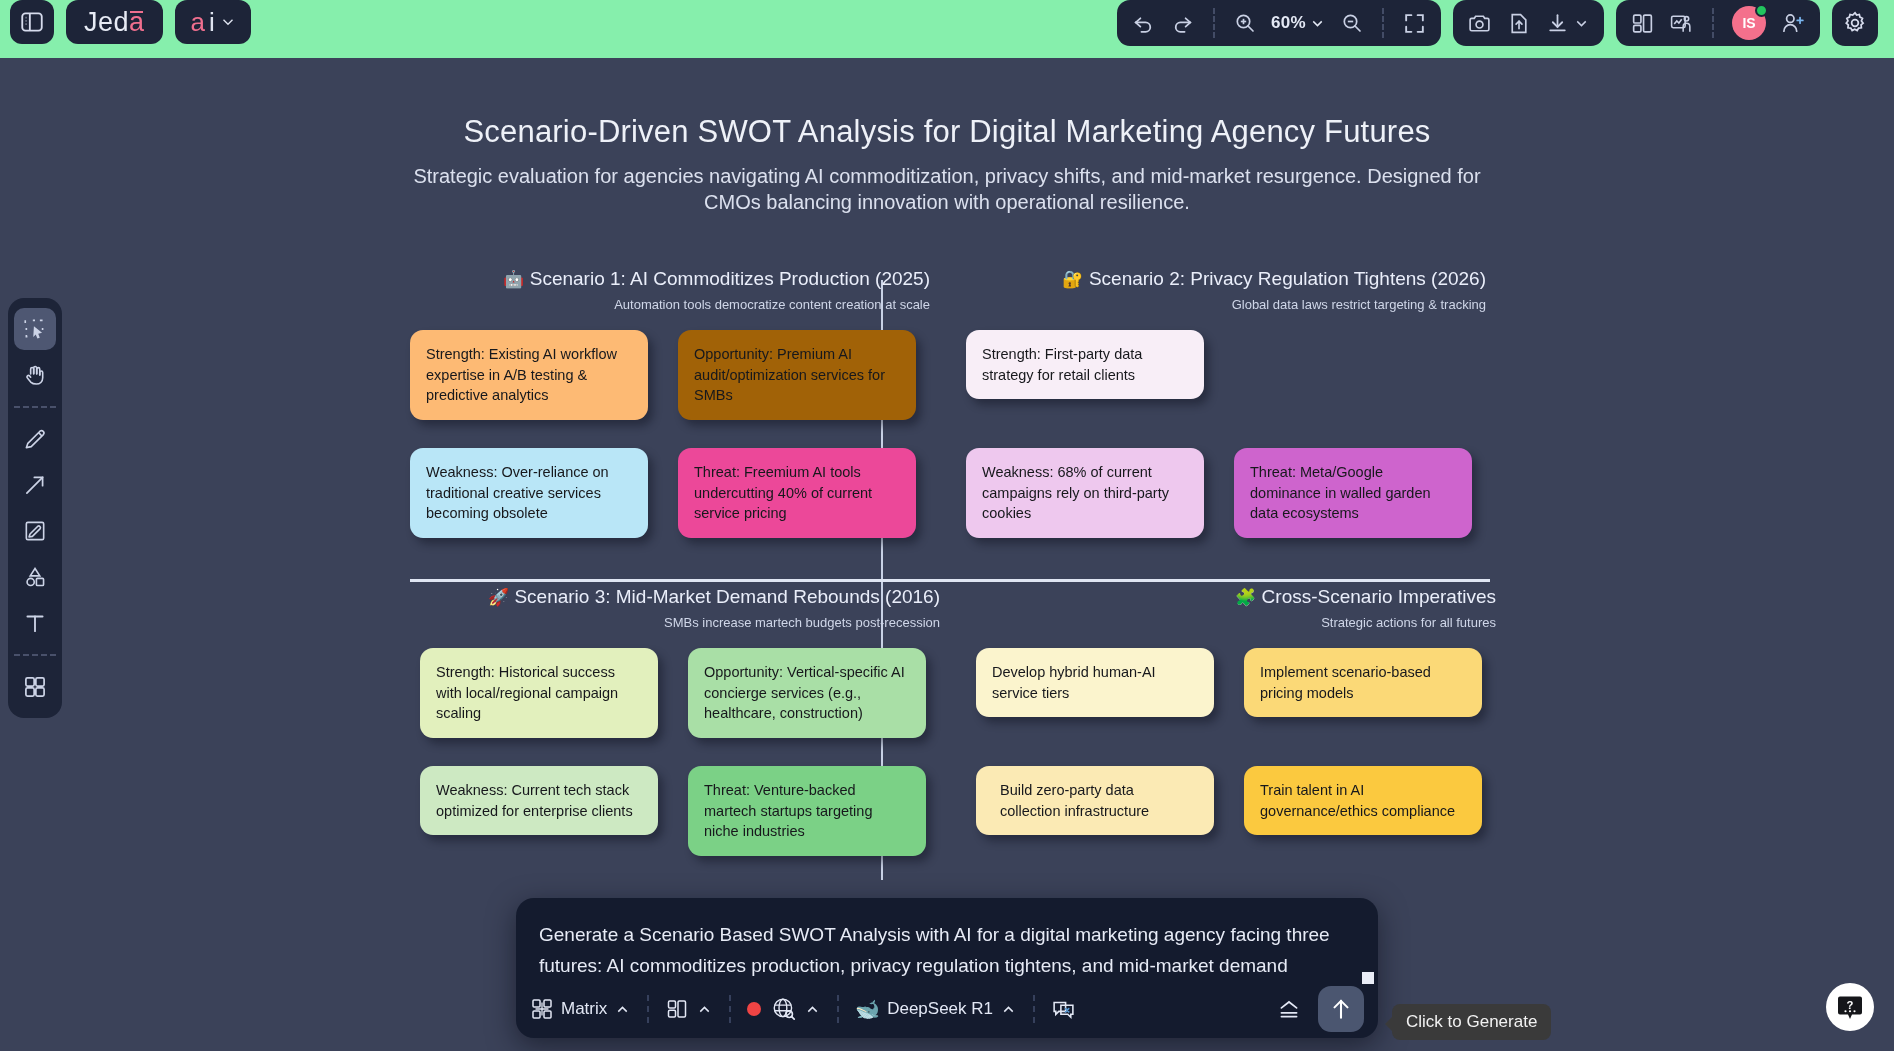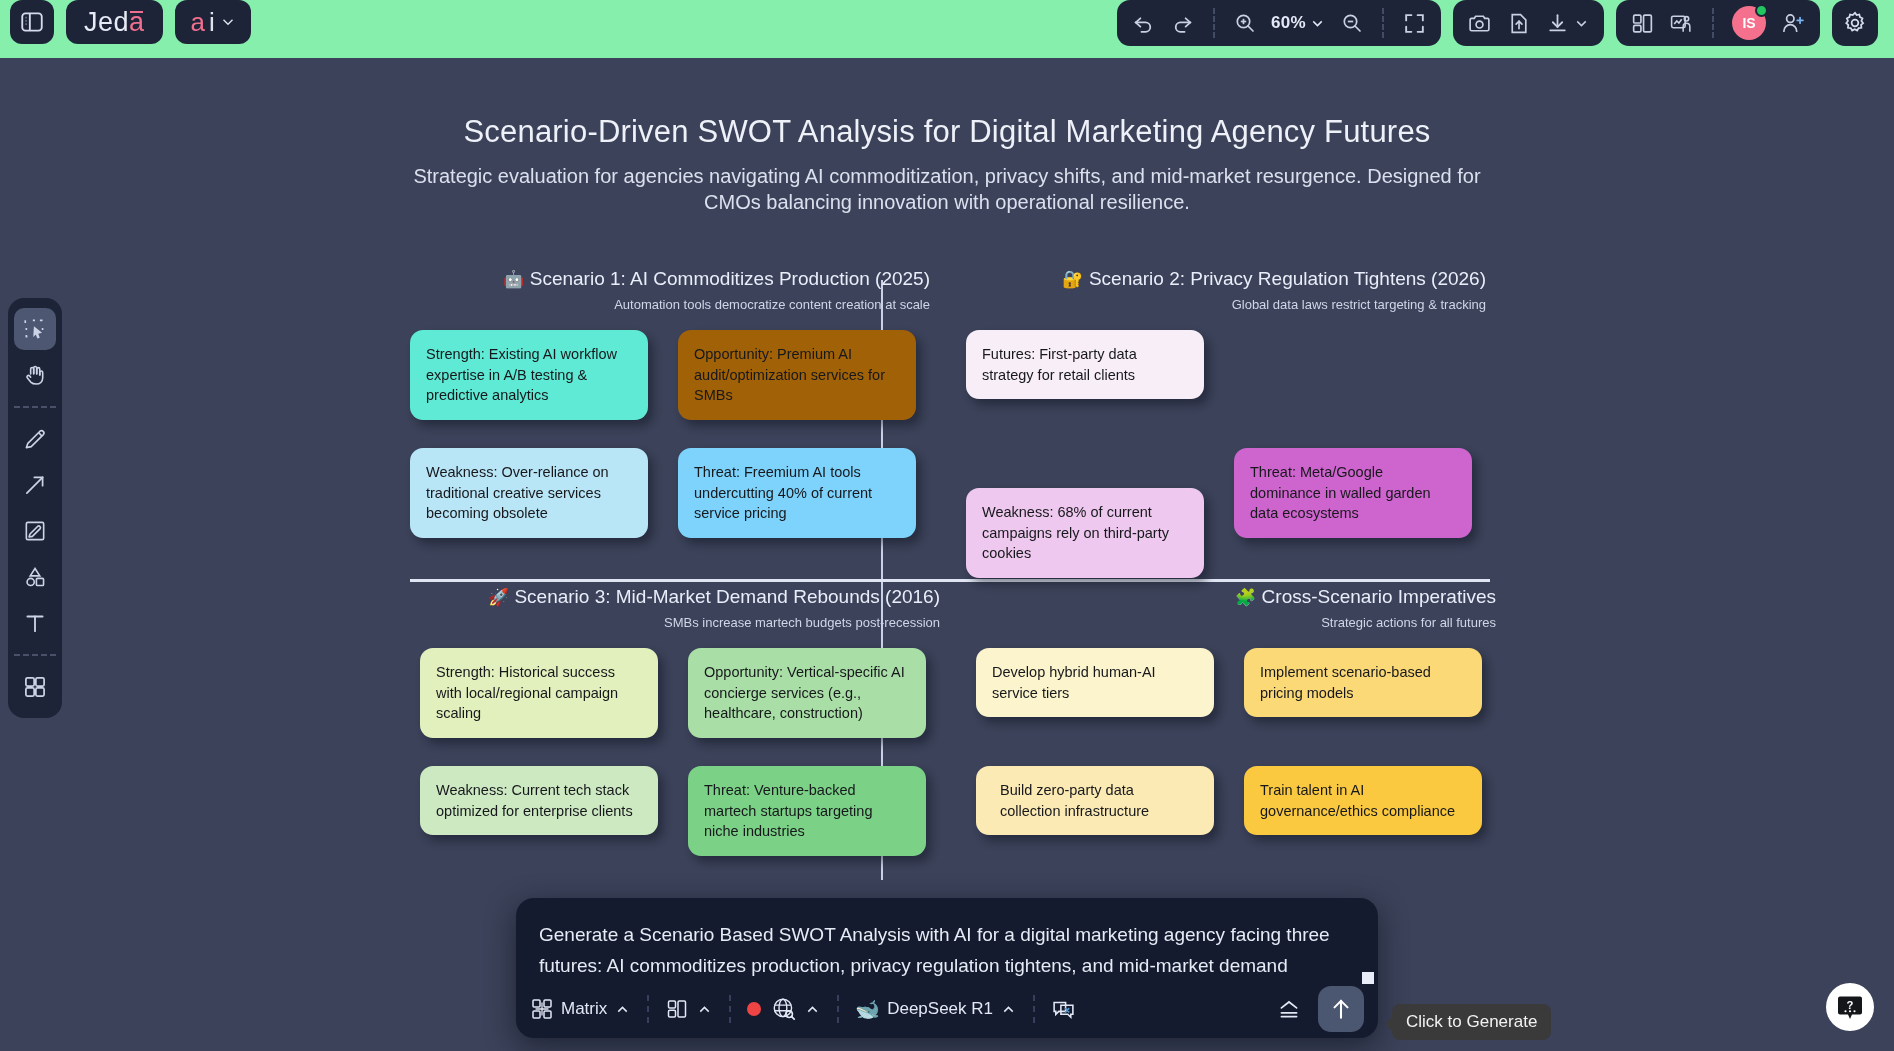--- a/index.html
+++ b/index.html
@@ -395,34 +395,34 @@
   <div class="matrix">
     <div class="vline"></div>
     <div class="hline"></div>
     <div id="quads">
         <div class="quad" style="left: 0px; top: 0px;">
           <div class="q-head">
             <div class="q-title"><span class="emo">🤖</span><span>Scenario 1: AI Commoditizes Production (2025)</span></div>
             <div class="q-sub">Automation tools democratize content creation at scale</div>
           </div>
           <div class="cards">
-            <div class="card c-tl" style="background: #5eead4;">Strength: Existing AI workflow expertise in A/B testing &amp; predictive analytics</div>
+            <div class="card c-tl" style="background: #fdba74;">Strength: Existing AI workflow expertise in A/B testing &amp; predictive analytics</div>
             <div class="card c-tr" style="background: #a16207;">Opportunity: Premium AI audit/optimization services for SMBs</div>
             <div class="card c-bl" style="background: rgb(185, 230, 247);">Weakness: Over-reliance on traditional creative services becoming obsolete</div>
-            <div class="card c-br" style="background: #7dd3fc;">Threat: Freemium AI tools undercutting 40% of current service pricing</div>
+            <div class="card c-br" style="background: #ec4899;">Threat: Freemium AI tools undercutting 40% of current service pricing</div>
           </div>
         </div>
         <div class="quad" style="left: 556px; top: 0px;">
           <div class="q-head">
             <div class="q-title"><span class="emo">🔐</span><span>Scenario 2: Privacy Regulation Tightens (2026)</span></div>
             <div class="q-sub">Global data laws restrict targeting &amp; tracking</div>
           </div>
           <div class="cards">
-            <div class="card c-tl" style="background: rgb(248, 238, 247);">Futures: First-party data strategy for retail clients</div>
-            <div class="card c-bl" style="background: rgb(238, 200, 238); margin-top: 40px;">Weakness: 68% of current campaigns rely on third-party cookies</div>
+            <div class="card c-tl" style="background: rgb(248, 238, 247);">Strength: First-party data strategy for retail clients</div>
+            <div class="card c-bl" style="background: rgb(238, 200, 238);">Weakness: 68% of current campaigns rely on third-party cookies</div>
             <div class="card c-br" style="background: rgb(206, 100, 205);">Threat: Meta/Google dominance in walled garden data ecosystems</div>
           </div>
         </div>
         <div class="quad" style="left: 10px; top: 318px;">
           <div class="q-head">
             <div class="q-title"><span class="emo">🚀</span><span>Scenario 3: Mid-Market Demand Rebounds (2016)</span></div>
             <div class="q-sub">SMBs increase martech budgets post-recession</div>
           </div>
           <div class="cards">
             <div class="card c-tl" style="background: rgb(226, 240, 189);">Strength: Historical success with local/regional campaign scaling</div>

